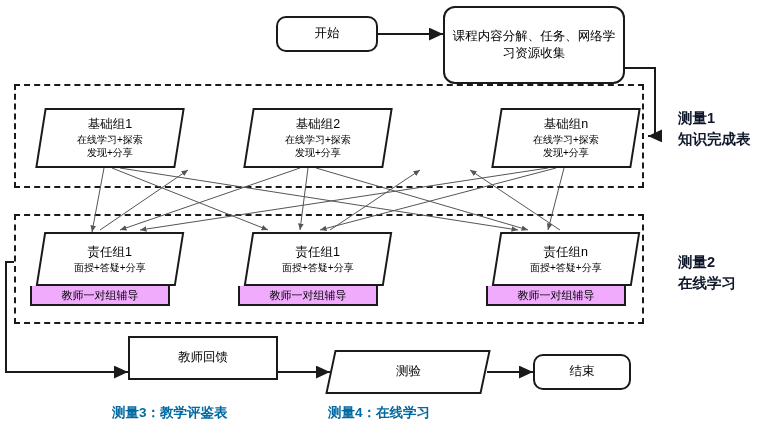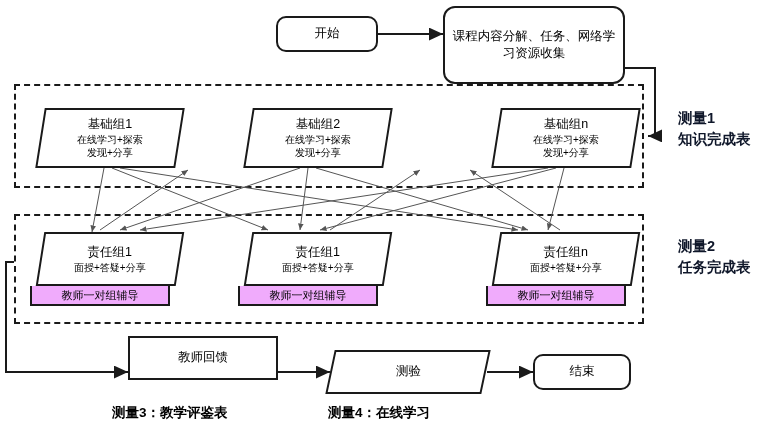--- a/index.html
+++ b/index.html
@@ -57,21 +57,21 @@
     color: #0f172a;
     line-height: 1.45;
     text-align: left;
     white-space: nowrap;
     z-index: 6;
   }
   .bottom-label {
     position: absolute;
     font-size: 13.5px;
     font-weight: bold;
-    color: #000000;
+    color: #0369a1;
     white-space: nowrap;
     z-index: 6;
   }
   .teacher-cap {
     position: absolute;
     box-sizing: border-box;
     border: 2px solid #1a1a1a;
     border-top: none;
     background: #f0abfc;
     font-size: 11px;
@@ -219,21 +219,21 @@
 
   <div class="node rounded" style="left:533px; top:354px; width:98px; height:36px;text-align:right;">
     <div class="t1">结束</div>
   </div>
 
   <div class="side-label" style="left:678px; top:108px;">
     <div>测量1</div>
     <div>知识完成表</div>
   </div>
 
-  <div class="side-label" style="left:678px; top:236px;">
+  <div class="side-label" style="left:678px; top:252px;">
     <div>测量2</div>
-    <div>任务完成表</div>
+    <div>在线学习</div>
   </div>
 
   <div class="bottom-label" style="left:112px; top:404px;">测量3：教学评鉴表</div>
   <div class="bottom-label" style="left:328px; top:404px;">测量4：在线学习</div>
 
 </div>
 
 </body></html>

